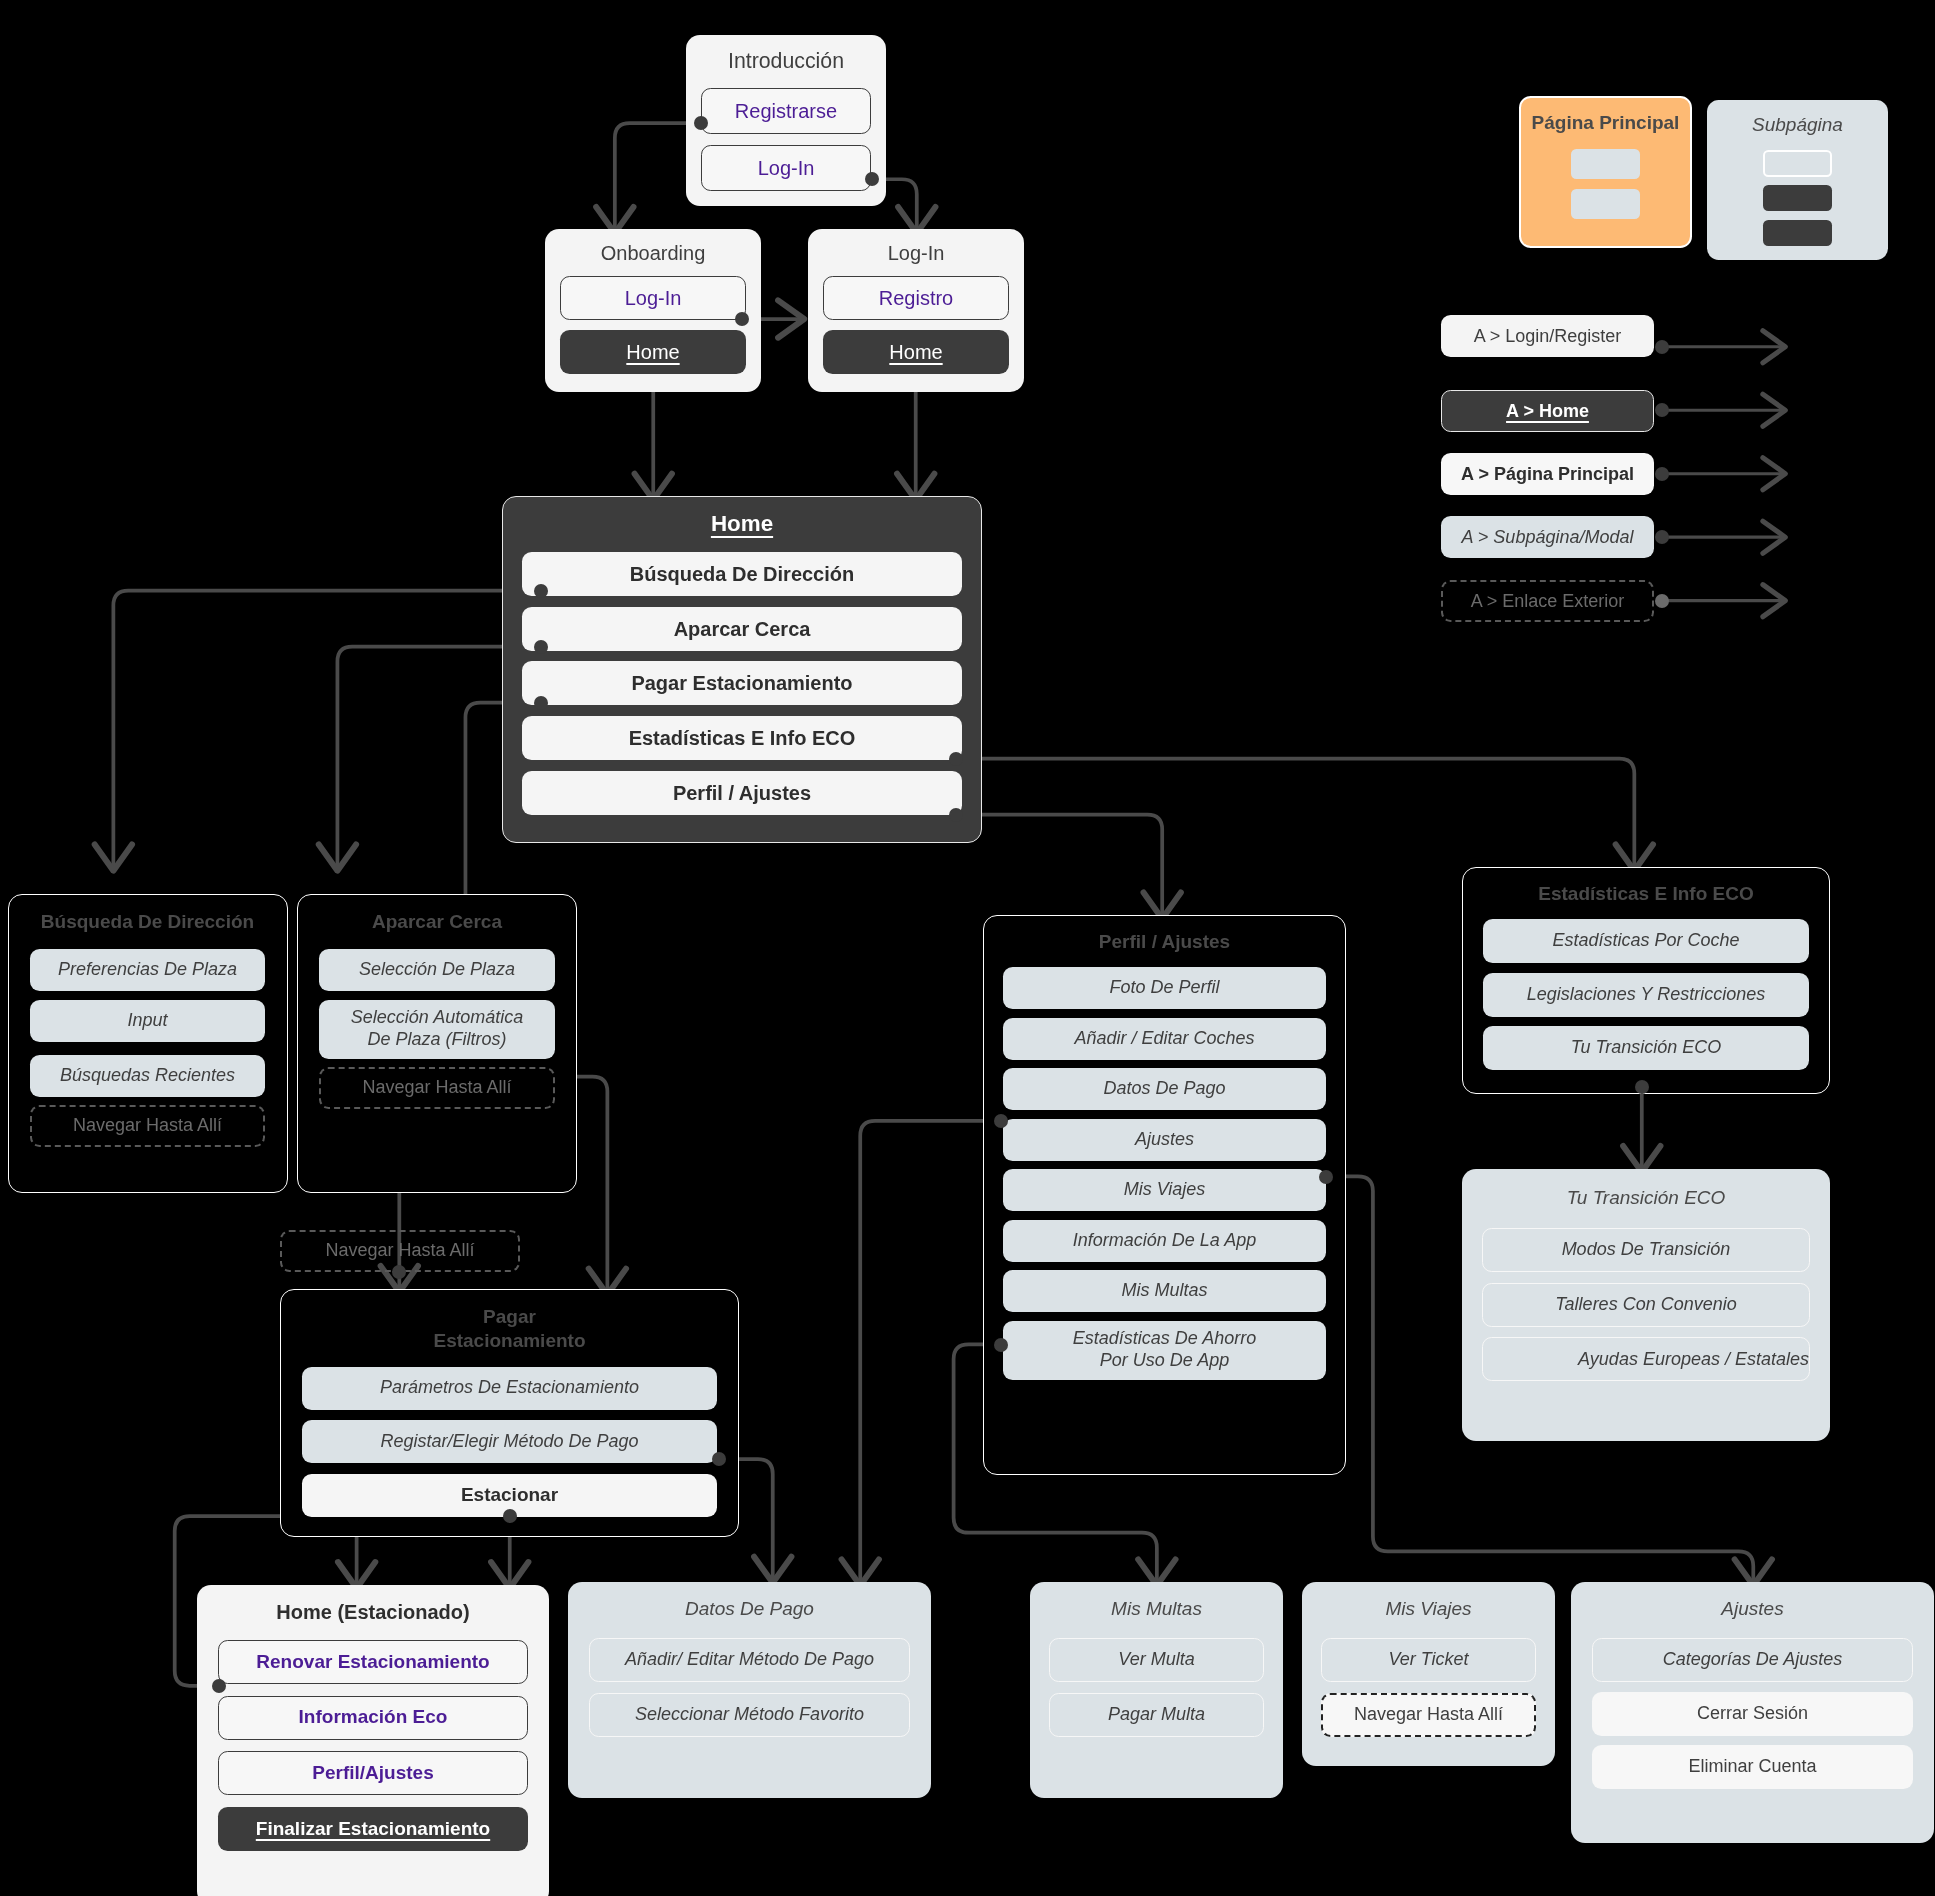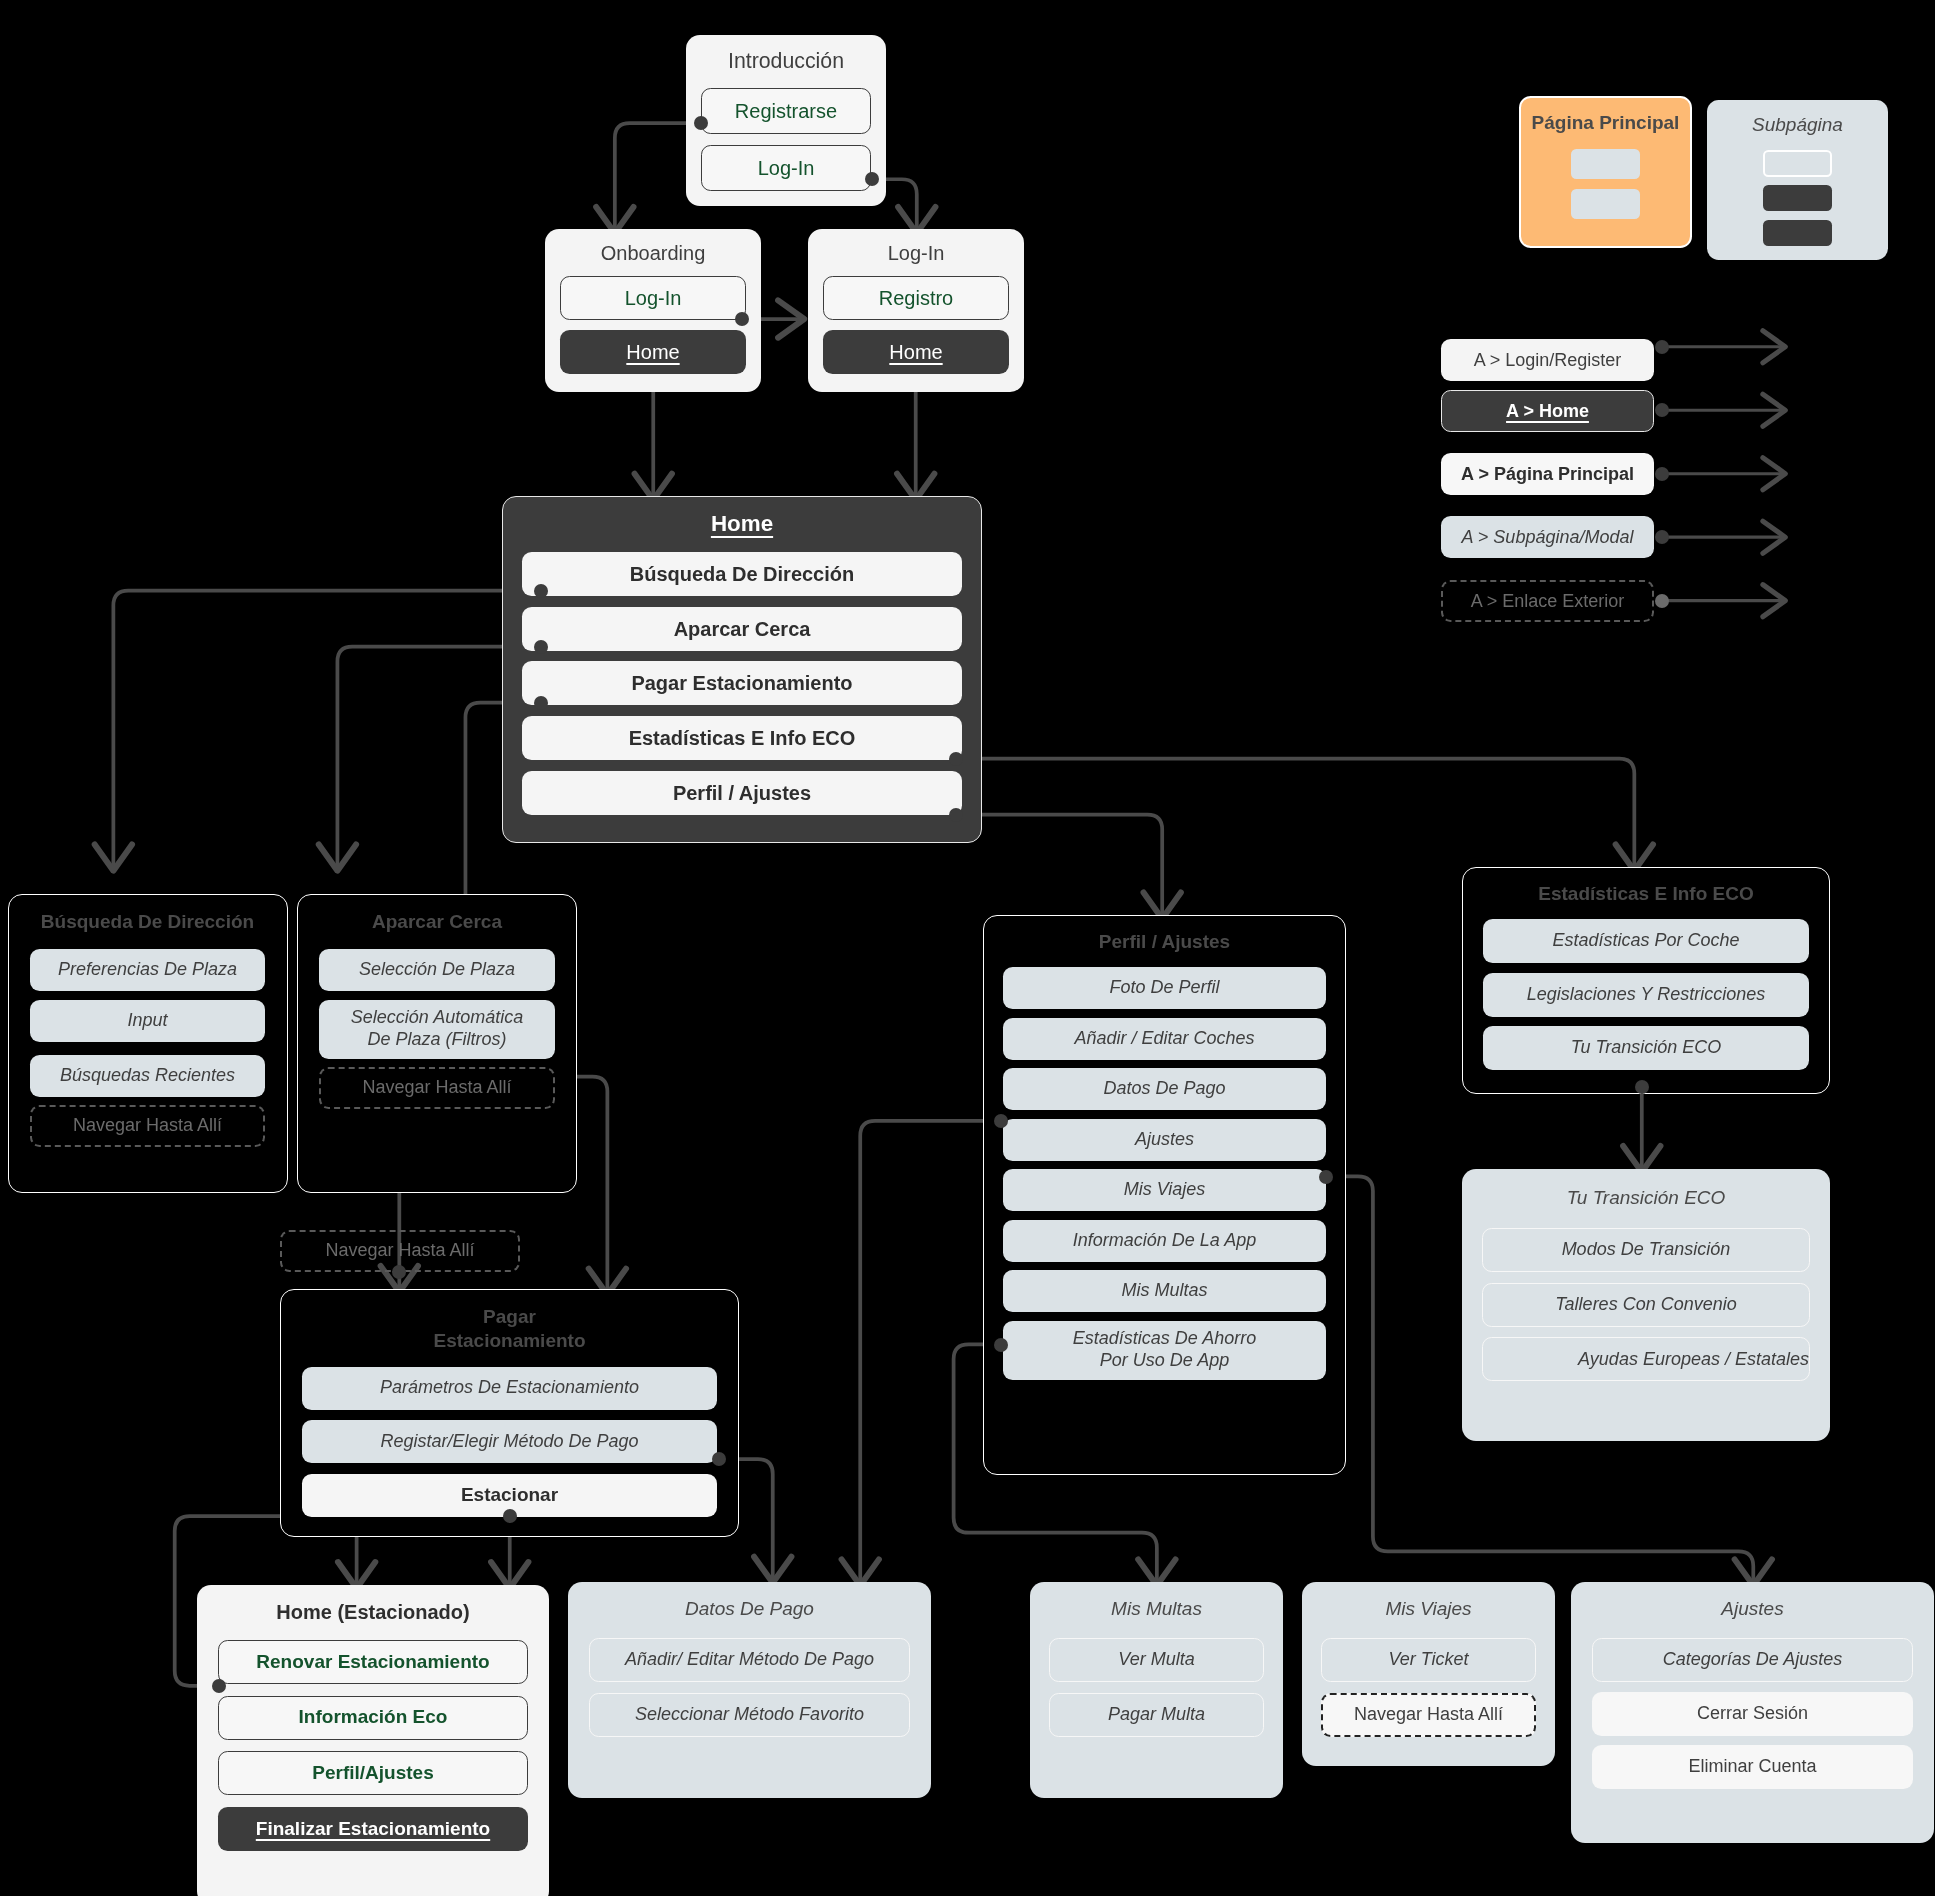--- a/index.html
+++ b/index.html
@@ -30,21 +30,21 @@
 
   
   .card.subpage  { background:#dbe2e6; }
   .card.subpage > .title { color:#4a4a4a; font-weight:400; font-style:italic; }
 
   
   .btn { border-radius:9.6px; display:flex; align-items:center; justify-content:center;
          text-align:center; line-height:1.2; position:relative; }
 
   
-  .btn.outline { background:#f7f7f7; border:1.6px solid #3c3c3c; color:#14532d; font-weight:400; }
+  .btn.outline { background:#f7f7f7; border:1.6px solid #3c3c3c; color:#4c1d95; font-weight:400; }
   .btn.filled-dark { background:#3c3c3c; color:#ffffff; font-weight:400;
                      text-decoration:underline; text-underline-offset:3.7px; text-decoration-thickness:1.6px; }
 
   
   .btn.homepill { background:#f5f5f5; color:#2e2e2e; font-weight:700; }
 
   
   .btn.subpill { background:#dbe2e6; color:#3f3f3f; font-weight:400; font-style:italic;justify-content:center; }
 
   
@@ -376,21 +376,21 @@
     <div class="legend-swatch" style="width:69px;height:30px;background:#dbe2e6;"></div>
   </div>
 
   <div class="legend-card" style="left:1707px;top:100px;width:181px;height:160px;background:#dbe2e6;padding:14px 0;">
     <div class="lg-title" style="font-size:19px;color:#4a4a4a;font-style:italic;margin-bottom:14px;">Subpágina</div>
     <div class="legend-swatch" style="width:69px;height:30px;background:#dbe2e6;border:2.1px solid #fff;margin-bottom:8.5px;"></div>
     <div class="legend-swatch" style="width:69px;height:30px;background:#3c3c3c;margin-bottom:8.5px;"></div>
     <div class="legend-swatch" style="width:69px;height:30px;background:#3c3c3c;"></div>
   </div>
 
-  <div class="legend-row" style="left:1441px;top:339px;">
+  <div class="legend-row" style="left:1441px;top:315px;">
     <div class="legend-chip chip-login" style="width:213px;font-size:18px;">
       <span>A &gt; Login/Register</span>
     </div>
   </div>
   <div class="legend-row" style="left:1441px;top:390px;">
     <div class="legend-chip chip-home" style="width:213px;font-size:18px;">
       <span>A &gt; Home</span>
     </div>
   </div>
   <div class="legend-row" style="left:1441px;top:453px;">

